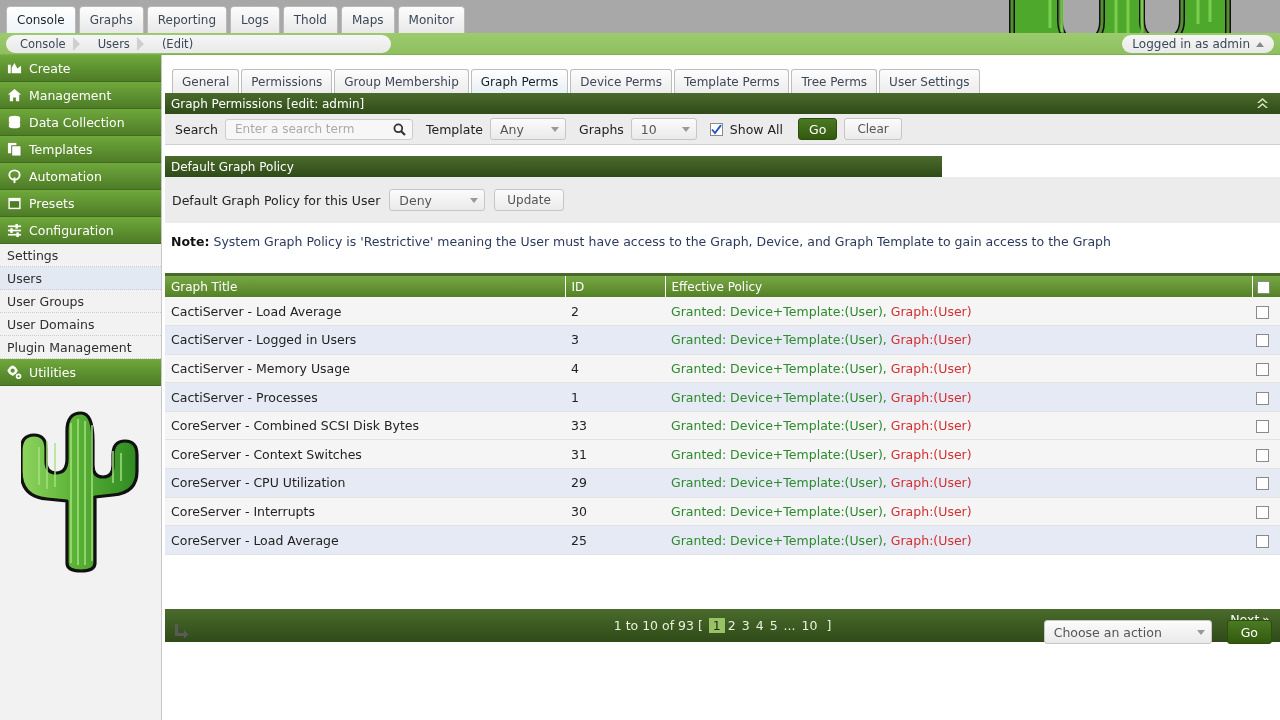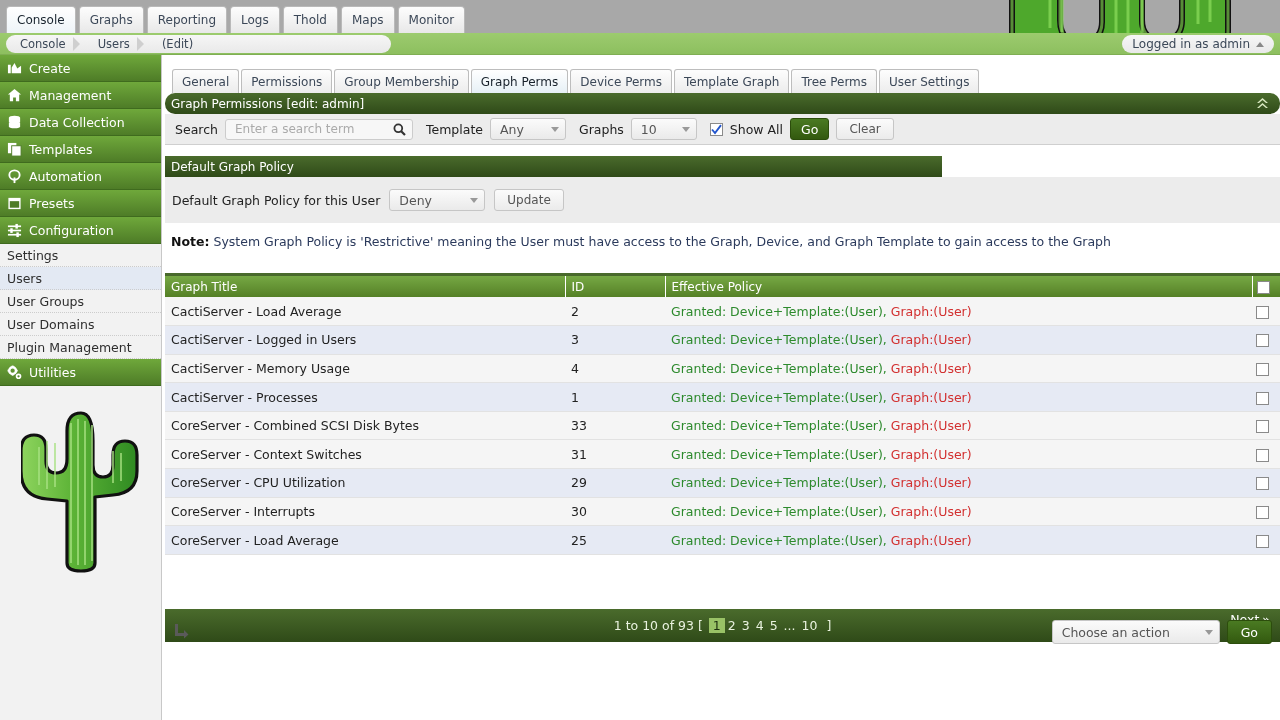--- a/index.html
+++ b/index.html
@@ -158,21 +158,21 @@
     width:13px;height:13px;border:1px solid #8a8a8a;background:#ffffff;
     display:inline-flex;align-items:center;justify-content:center;cursor:pointer;
     vertical-align:middle; flex:none;
   }
   .cbx svg{ display:block; }
 
   .btn-go{
     height:22px; padding:0 10px; display:flex; align-items:center;
     background:linear-gradient(to bottom,#4a7a22,#33590f);
     color:#ffffff; font-size:12.5px; border:1px solid #2c4d0c;
-    border-radius:3px; cursor:pointer;
+    border-radius:3px; cursor:pointer;margin-left:8px;
   }
   .btn-grey{
     height:22px; padding:0 12px; display:flex; align-items:center;
     background:linear-gradient(to bottom,#fbfbfb,#ebebeb);
     color:#555; font-size:12px; border:1px solid #c6c6c6;
     border-radius:3px; cursor:pointer;
   }
 
   .policy-body{
     position:absolute; left:2px; right:0; height:46px; background:#ececec;
@@ -413,31 +413,31 @@
     <div class="subtab">
         <span>Group Membership</span>
       </div>
     <div class="subtab active">
         <span>Graph Perms</span>
       </div>
     <div class="subtab">
         <span>Device Perms</span>
       </div>
     <div class="subtab">
-        <span>Template Graph</span>
+        <span>Template Perms</span>
       </div>
     <div class="subtab">
         <span>Tree Perms</span>
       </div>
     <div class="subtab">
         <span>User Settings</span>
       </div>
   </div>
 
-  <div class="panel-head" style="top:38px;border-radius:10px;">
+  <div class="panel-head" style="top:38px;">
     <span>Graph Permissions [edit: admin]</span>
     <svg class="collapse-ico" width="15" height="14" viewBox="0 0 15 14">
       <path d="M7.5 2 L13 7 L11 7 L7.5 4 L4 7 L2 7 Z" fill="#d8e8c0"></path>
       <path d="M7.5 7 L13 12 L11 12 L7.5 9 L4 12 L2 12 Z" fill="#d8e8c0"></path>
     </svg>
   </div>
 
   <div class="filterbar" style="top:59px;">
     <span>Search</span>
     <div class="srch-wrap">

